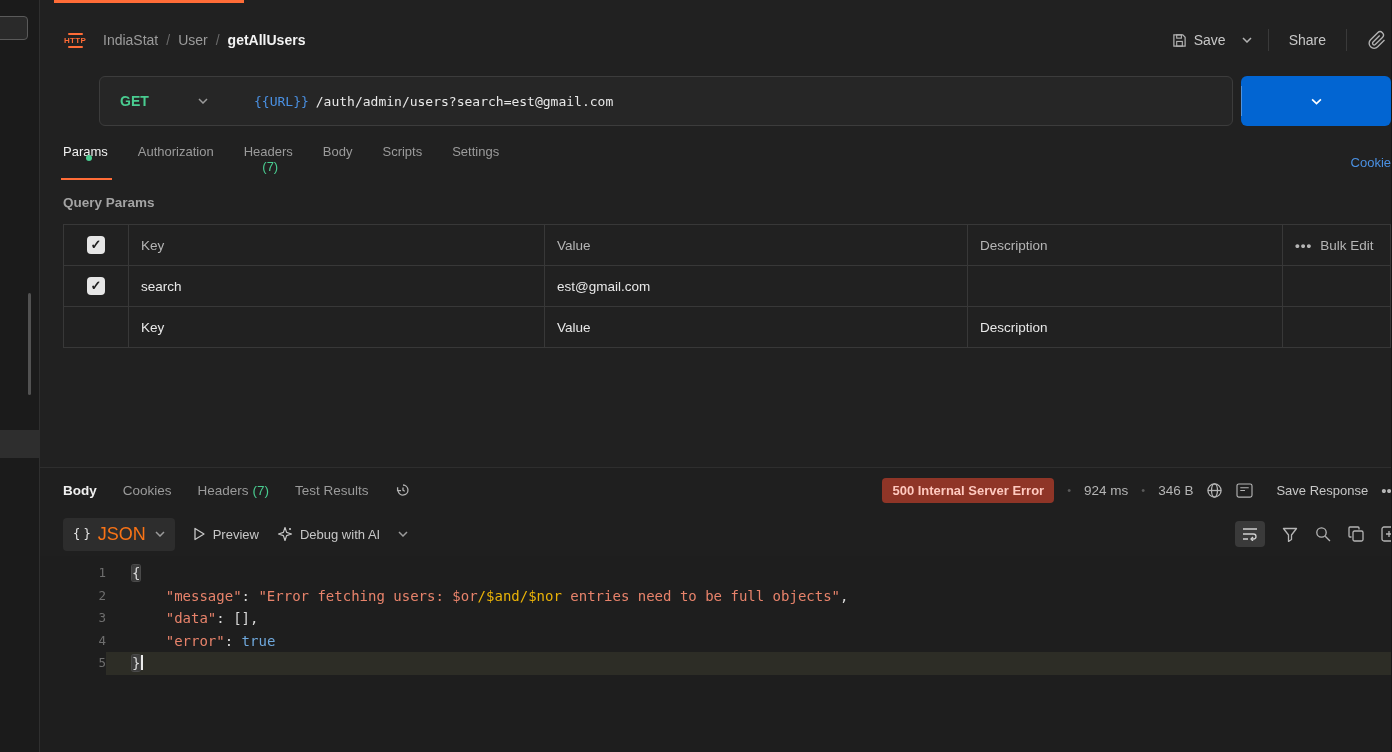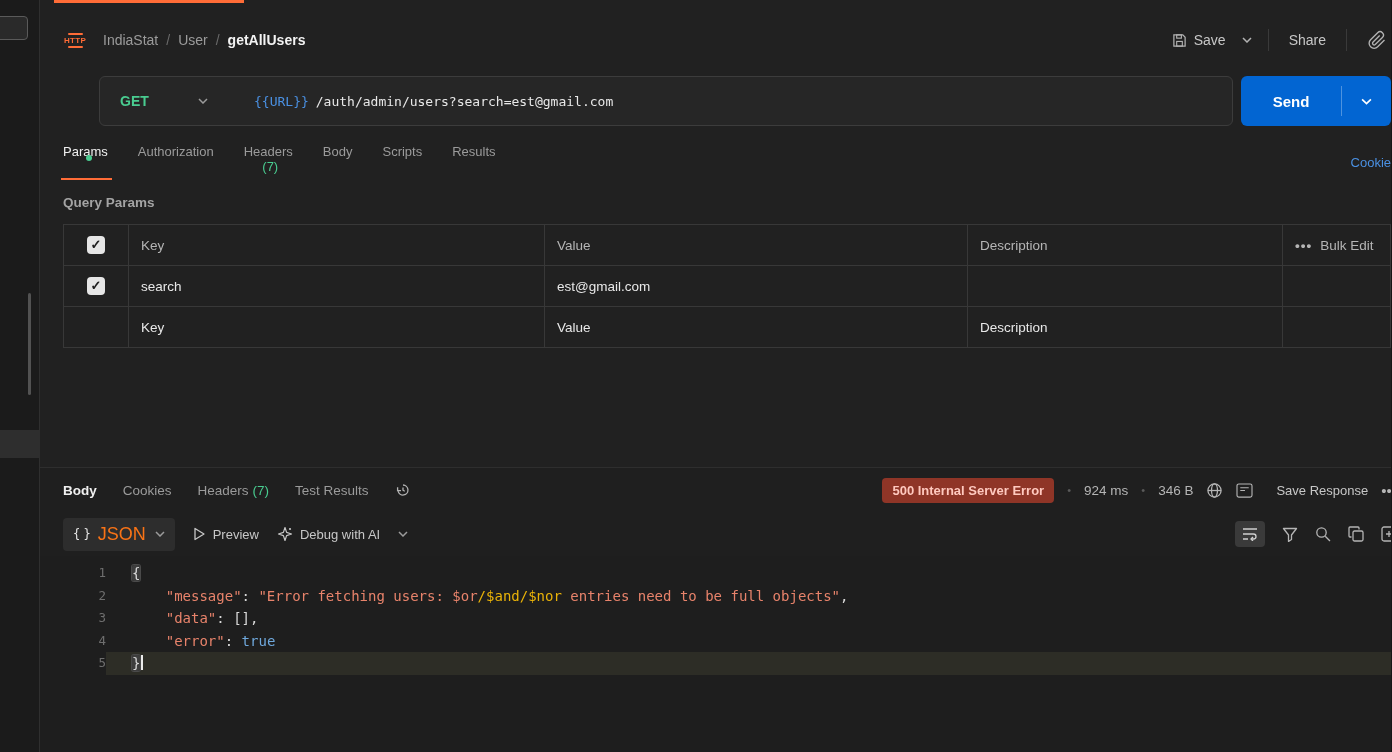--- a/index.html
+++ b/index.html
@@ -180,21 +180,20 @@
           <span>GET</span>
           <svg class="ic" width="10" height="6" viewBox="0 0 10 6">
               <path d="M1 1l4 4 4-4" fill="none" stroke="#9b9b9b" stroke-width="1.5"></path>
             </svg>
         </button>
         <div class="url-input">
           <span class="url-var">{{URL}}</span><span class="url-path">/auth/admin/users?search=est@gmail.com</span>
         </div>
       </div>
       <button class="send-btn">
-        <span class="send-label">Send</span>
         <span class="send-sep"></span>
         <span class="send-chev">
           <svg class="ic" width="11" height="7" viewBox="0 0 10 6">
               <path d="M1 1l4 4 4-4" fill="none" stroke="#fff" stroke-width="1.5"></path>
             </svg>
         </span>
       </button>
     </div>
 
     <nav class="req-tabs">
@@ -209,21 +208,21 @@
         <span>Headers</span>
         <span class="count-green">(7)</span>
       </span>
       <span class="rtab">
           <span>Body</span>
         </span>
       <span class="rtab">
           <span>Scripts</span>
         </span>
       <span class="rtab">
-          <span>Results</span>
+          <span>Settings</span>
         </span>
       <span class="cookies-link">Cookie</span>
     </nav>
 
     <div class="qp-title">Query Params</div>
 
     <table class="qp">
       <colgroup>
           <col style="width:65px">
           <col style="width:416px">

